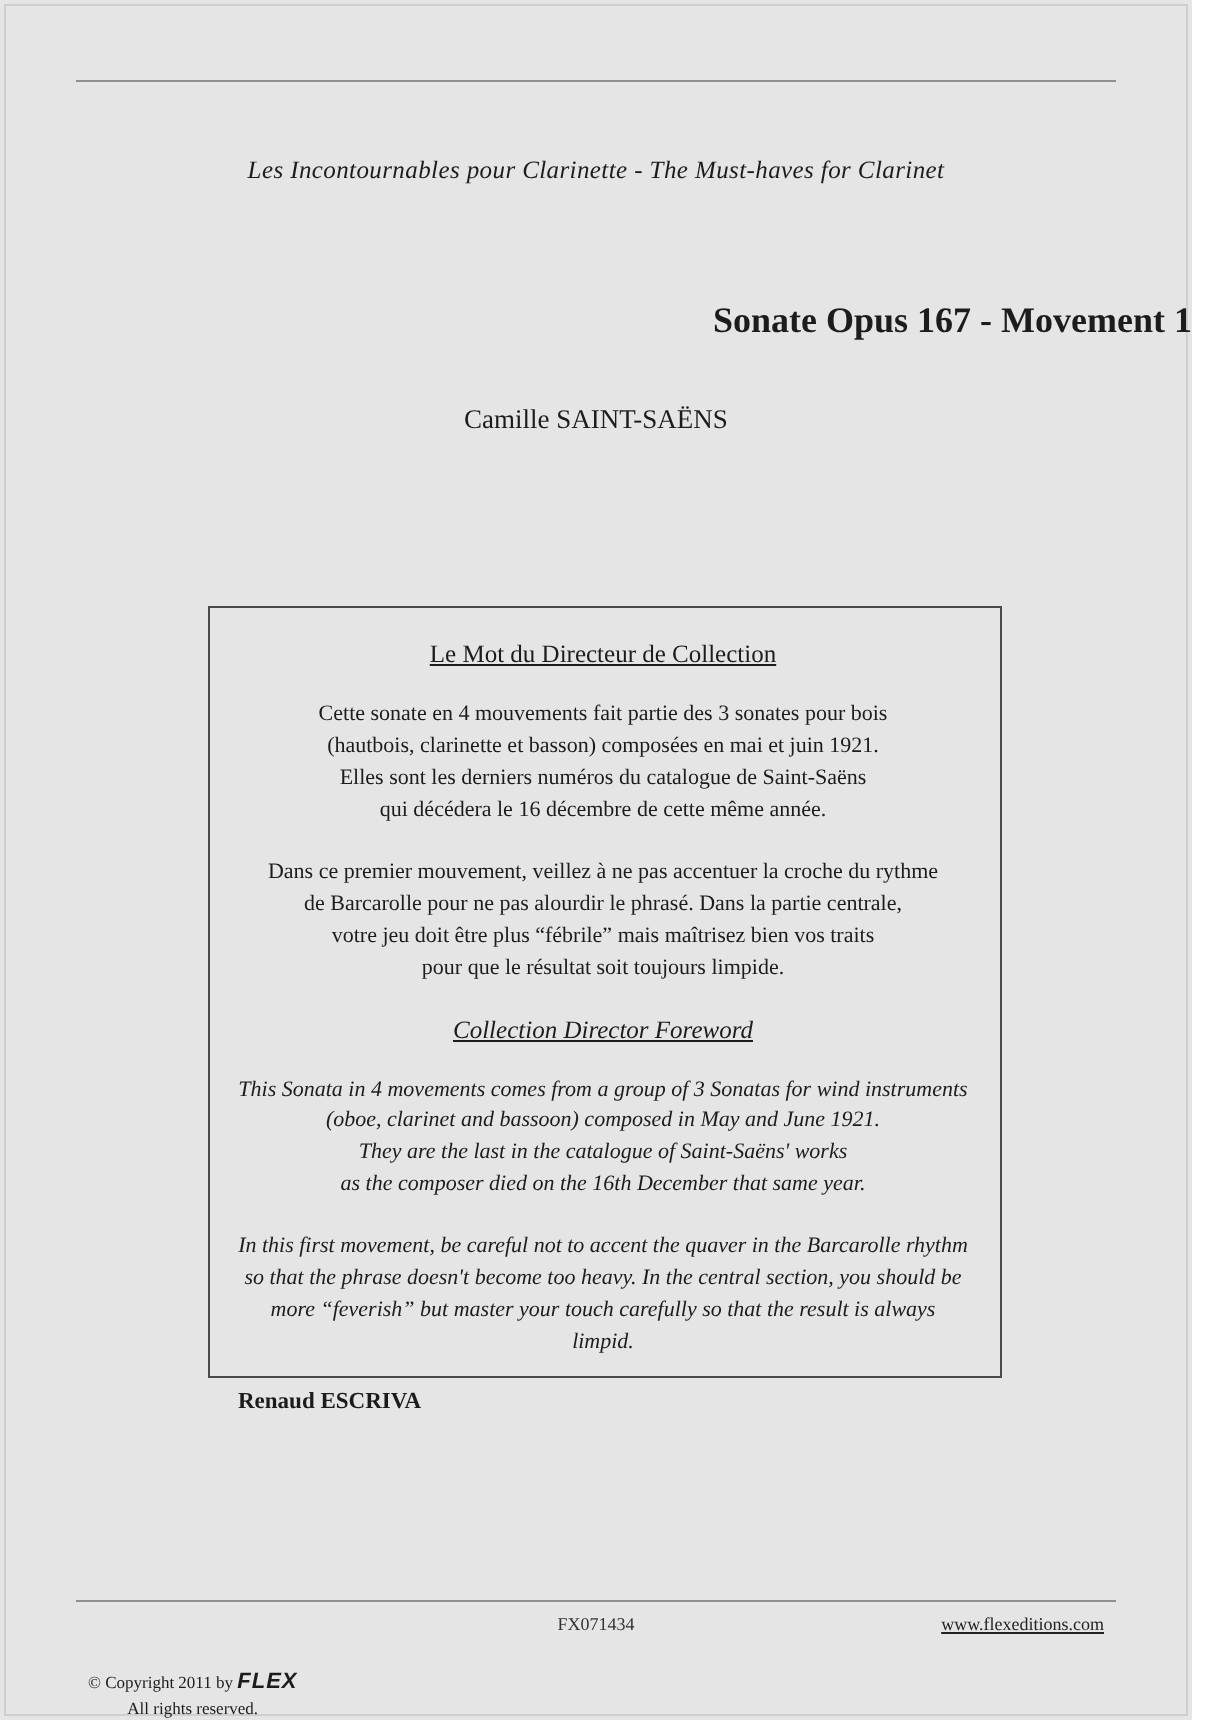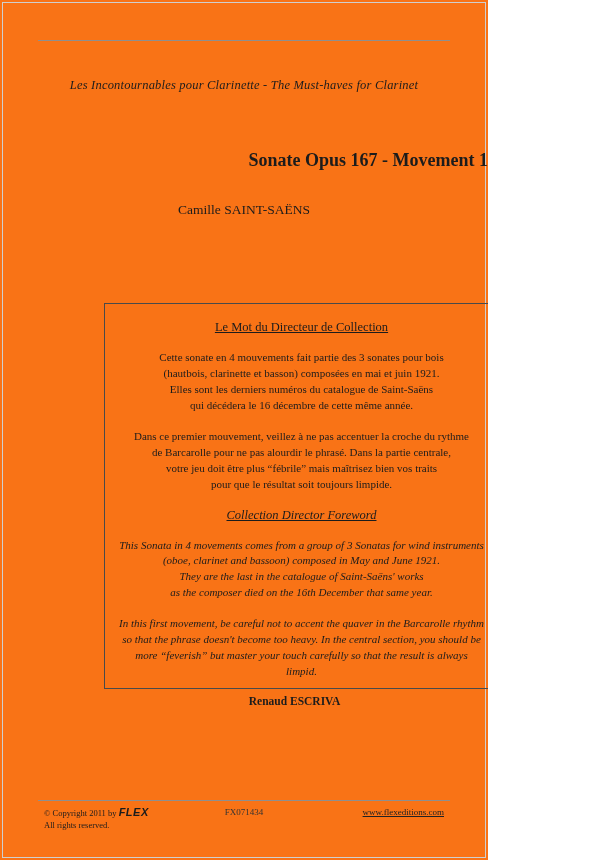--- a/index.html
+++ b/index.html
@@ -1,20 +1,20 @@
 <!DOCTYPE html>
 <html><head>
 <meta charset="utf-8">
 <style>
   html, body { margin: 0; padding: 0; background: #ffffff; }
   .sheet {
     position: relative;
-    width: 488px;
+    width: 596px;
     height: 860px;
-    background: #f97316;
+    background: #e5e5e5;
     font-family: "Liberation Serif", serif;
     color: #1c1c1c;
     overflow: hidden;
   }
   .page-border {
     position: absolute;
     inset: 2px;
     border: 1px solid #cfcfcf;
     pointer-events: none;
   }
@@ -72,34 +72,34 @@
   .box-heading.en { font-style: italic; }
   .box-para {
     font-size: 11px;
     line-height: 1.45;
     margin: 0 0 15px 0;
     white-space: pre-line;
     font-family: Liberation Serif, serif;
   }
   .box-para.en { font-style: italic; }
   .signature {
-    text-align: center;
+    text-align: left;
     padding-right: 14px;
     font-weight: bold;
     font-size: 11.5px;
     margin-top: 0;
   }
 
   .footer-left {
     position: absolute;
     left: 44px;
-    top: 805px;
+    top: 834px;
     font-size: 8.5px;
     line-height: 1.35;
-    text-align: left;
+    text-align: center;
   }
   .flex-logo {
     font-family: "Liberation Sans", sans-serif;
     font-weight: bold;
     font-style: italic;
     font-size: 11px;
     letter-spacing: 0.5px;
   }
   .footer-center {
     position: absolute;

